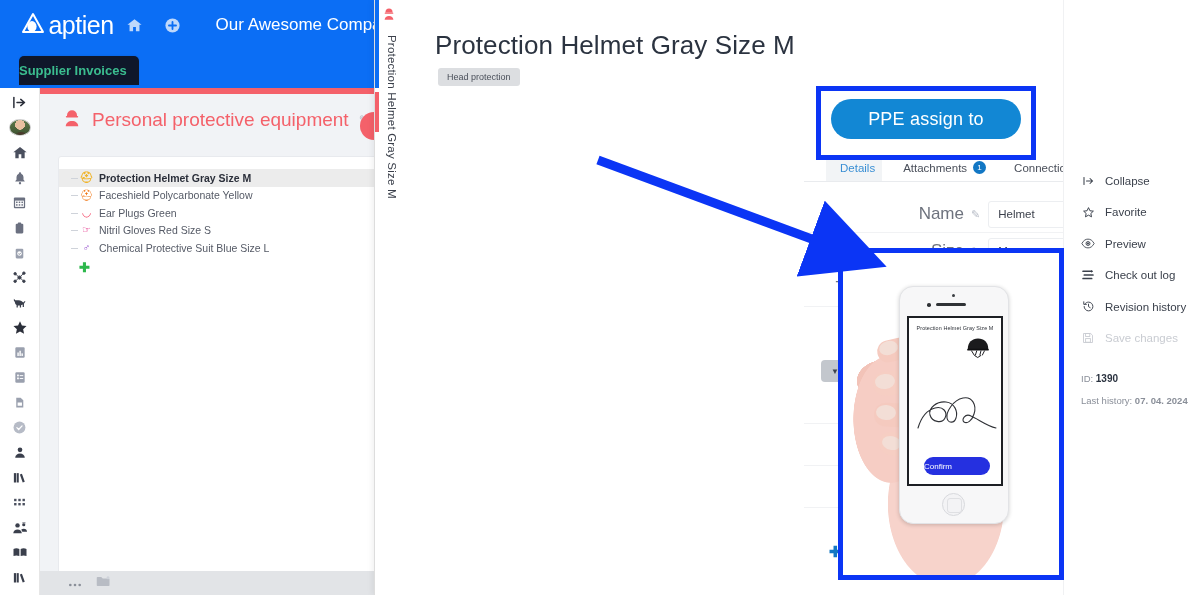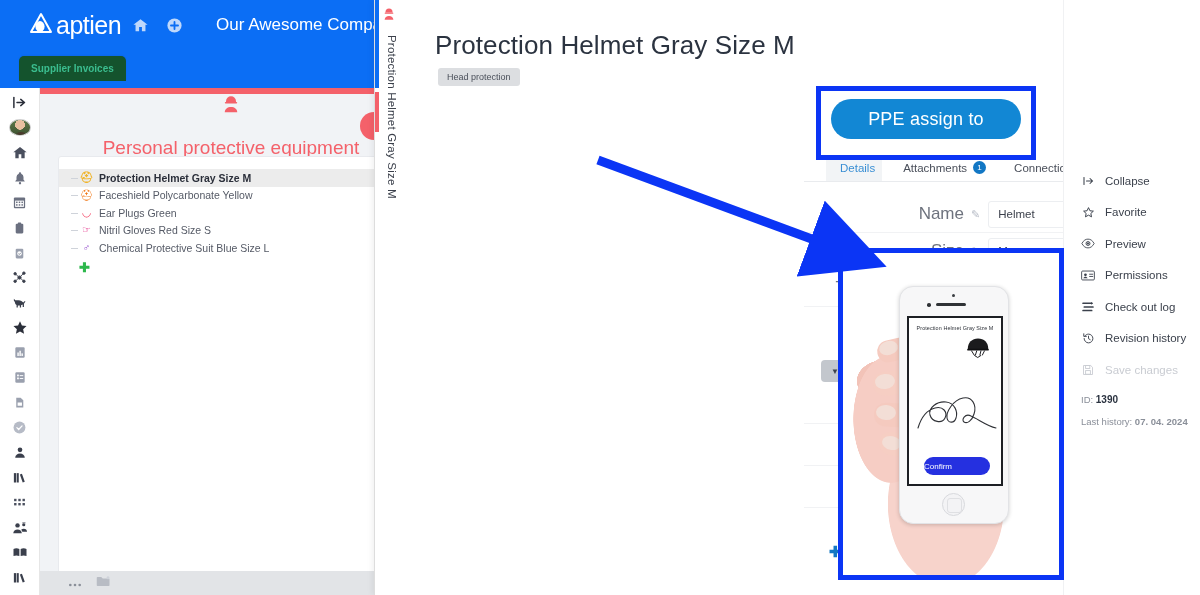--- a/index.html
+++ b/index.html
@@ -11,31 +11,31 @@
     background: #ffffff;
   }
   #app { position: relative; width: 1200px; height: 595px; overflow: hidden; background:#fff; }
 
   
   .bg-app { position:absolute; left:0; top:0; width:400px; height:595px; overflow:hidden; background:#fff; }
   .topbar {
     position:absolute; left:0; top:0; width:400px; height:88px;
     background:#1a73e8; background:#0b6ef5;
   }
-  .topbar-inner { display:flex; align-items:center; height:50px; padding-left:28px; gap:4px;justify-content:center; }
+  .topbar-inner { display:flex; align-items:center; height:50px; padding-left:20px; gap:4px;justify-content:center; }
   .logo { display:flex; align-items:center; gap:2px; color:#fff; }
   .logo-mark { width:26px; height:26px; position:relative; }
   .logo-text { font-size:25px; font-weight:400; letter-spacing:-0.5px; color:#fff; line-height:1; }
   .topbar-icon { width:34px; height:34px; display:flex; align-items:center; justify-content:center; color:#bfd8fb; }
   .company-name { color:#fff; font-size:17px; margin-left:22px; white-space:nowrap; }
 
   .tabchip {
     position:absolute; left:19px; top:56px;
-    background:#14532d; border-radius:5px 5px 0 0;
-    padding:7px 12px 7px 12px; font-size:10px; color:#3bbd8f; font-weight:600;
+    background:#0f172a; border-radius:5px 5px 0 0;
+    padding:7px 12px 7px 0; font-size:13px; color:#3bbd8f; font-weight:600;
     box-shadow: 0 -1px 2px rgba(0,0,0,0.05);
   }
 
   .redbar { position:absolute; left:40px; top:88px; width:360px; height:6px; background:#f4616a; }
 
   
   .rail {
     position:absolute; left:0; top:88px; width:40px; height:507px;
     background:#ffffff; border-right:1px solid #e6e6e6;
     display:flex; flex-direction:column; align-items:center; padding-top:6px;
@@ -45,21 +45,21 @@
   .avatar {
     width:22px; height:22px; border-radius:50%;
     background: radial-gradient(circle at 50% 32%, #e8c0a0 0 34%, transparent 35%),
                 linear-gradient(#5e7a4a, #3d5230);
     border:1px solid #cfcfcf; margin-bottom:9px; position:relative; overflow:hidden;
   }
   .avatar::after{ content:""; position:absolute; left:4px; top:12px; width:14px; height:12px; border-radius:7px 7px 0 0; background:#4a3a2c; }
 
   
   .bg-content { position:absolute; left:40px; top:94px; width:360px; height:501px; background:#f1f3f6; }
-  .page-head { display:flex; align-items:center; height:52px; padding-left:22px; gap:19px;flex-direction:column; }
+  .page-head { display:flex; align-items:center; height:52px; padding-left:22px; gap:10px; }
   .page-head-icon { color:#f4616a; }
   .page-title-red { color:#f4616a; font-size:19px; font-weight:400; white-space:nowrap; }
   .pencil { color:#b9bec8; font-size:12px; }
   .red-pill { position:absolute; right:-12px; top:18px; width:52px; height:28px; border-radius:14px; background:#f4616a; }
 
   .list-card { position:absolute; left:18px; top:62px; width:360px; height:420px; background:#fff; border:1px solid #e8eaee; border-radius:3px; }
   .list-row { display:flex; align-items:center; height:17.5px; padding-left:22px; gap:7px; font-size:10.5px; color:#555a66; position:relative; }
   .list-row.sel { background:#ececec; font-weight:700; color:#2b2f3a; }
   .list-row::before { content:""; position:absolute; left:12px; top:50%; width:7px; height:1px; background:#cfd3da; }
   .li-ico { width:11px; height:11px; display:flex; align-items:center; justify-content:center; font-size:11px; line-height:1; }
@@ -141,21 +141,21 @@
     width:143px; height:25px; border:1px solid #eceef1; border-radius:3px;
     display:flex; align-items:center; padding-left:8px; font-size:10.5px; color:#c9ccd2; margin-top:-2px;
   }
   .plus-blue { position:absolute; left:427px; top:543px; color:#1277c4; font-size:15px; font-weight:700; }
 
   
   .rside { position:absolute; left:1063px; top:0; width:137px; height:595px; background:#fff; border-left:1px solid #f0f1f3; }
   .rs-item { display:flex; align-items:center; gap:10px; height:31.5px; padding-left:17px; font-size:11.5px; color:#3b414c; }
   .rs-item.disabled { color:#c9ccd2; }
   .rs-ico { width:14px; display:flex; align-items:center; justify-content:center; }
-  .rs-meta { padding-left:17px; font-size:9.5px; color:#8a8f99; margin-top:8px; }
+  .rs-meta { padding-left:17px; font-size:9.5px; color:#8a8f99; margin-top:19px; }
   .rs-meta b { color:#2b3340; font-size:10px; }
   .rs-meta2 { padding-left:17px; font-size:9.5px; color:#8a8f99; margin-top:11px; }
 
   
   .hl-phone {
     position:absolute; left:838px; top:248px; width:226px; height:332px;
     border:5px solid #0b35f5; background:#fff; z-index:5; overflow:hidden;
   }
   .phone-wrap { position:relative; width:100%; height:100%; }
   .hand {
@@ -586,31 +586,20 @@
       <span class="rs-ico">
         <svg width="14" height="11" viewBox="0 0 24 18" stroke="#3b414c" stroke-width="1.5" fill="none">
             <path d="M1.5 9C4.5 3.5 8 1.5 12 1.5S19.5 3.5 22.5 9c-3 5.5-6.5 7.5-10.5 7.5S4.5 14.5 1.5 9z"></path>
             <circle cx="12" cy="9" r="3.4"></circle>
             <circle cx="12" cy="9" r="1.3" fill="#3b414c"></circle>
           </svg>
       </span>
       <span>Preview</span>
     </div>
 
-    <div class="rs-item">
-      <span class="rs-ico">
-        <svg width="14" height="11" viewBox="0 0 22 16" fill="none" stroke="#3b414c" stroke-width="1.4">
-            <rect x="1" y="1" width="20" height="14" rx="1.6"></rect>
-            <circle cx="7" cy="7" r="2.1" fill="#3b414c" stroke="none"></circle>
-            <path d="M3.6 12.4c.5-1.7 1.9-2.5 3.4-2.5s2.9.8 3.4 2.5" fill="#3b414c" stroke="none"></path>
-            <path d="M13.5 6h5M13.5 9.5h5" stroke-linecap="round"></path>
-          </svg>
-      </span>
-      <span>Permissions</span>
-    </div>
 
     <div class="rs-item">
       <span class="rs-ico">
         <svg width="14" height="12" viewBox="0 0 22 18" fill="#3b414c">
             <rect x="2" y="2" width="16" height="2.4" rx="1"></rect>
             <rect x="4" y="7.8" width="16" height="2.4" rx="1"></rect>
             <rect x="2" y="13.4" width="16" height="2.4" rx="1"></rect>
             <path d="M16 1l3 2.2-3 2.2z"></path>
           </svg>
       </span>

